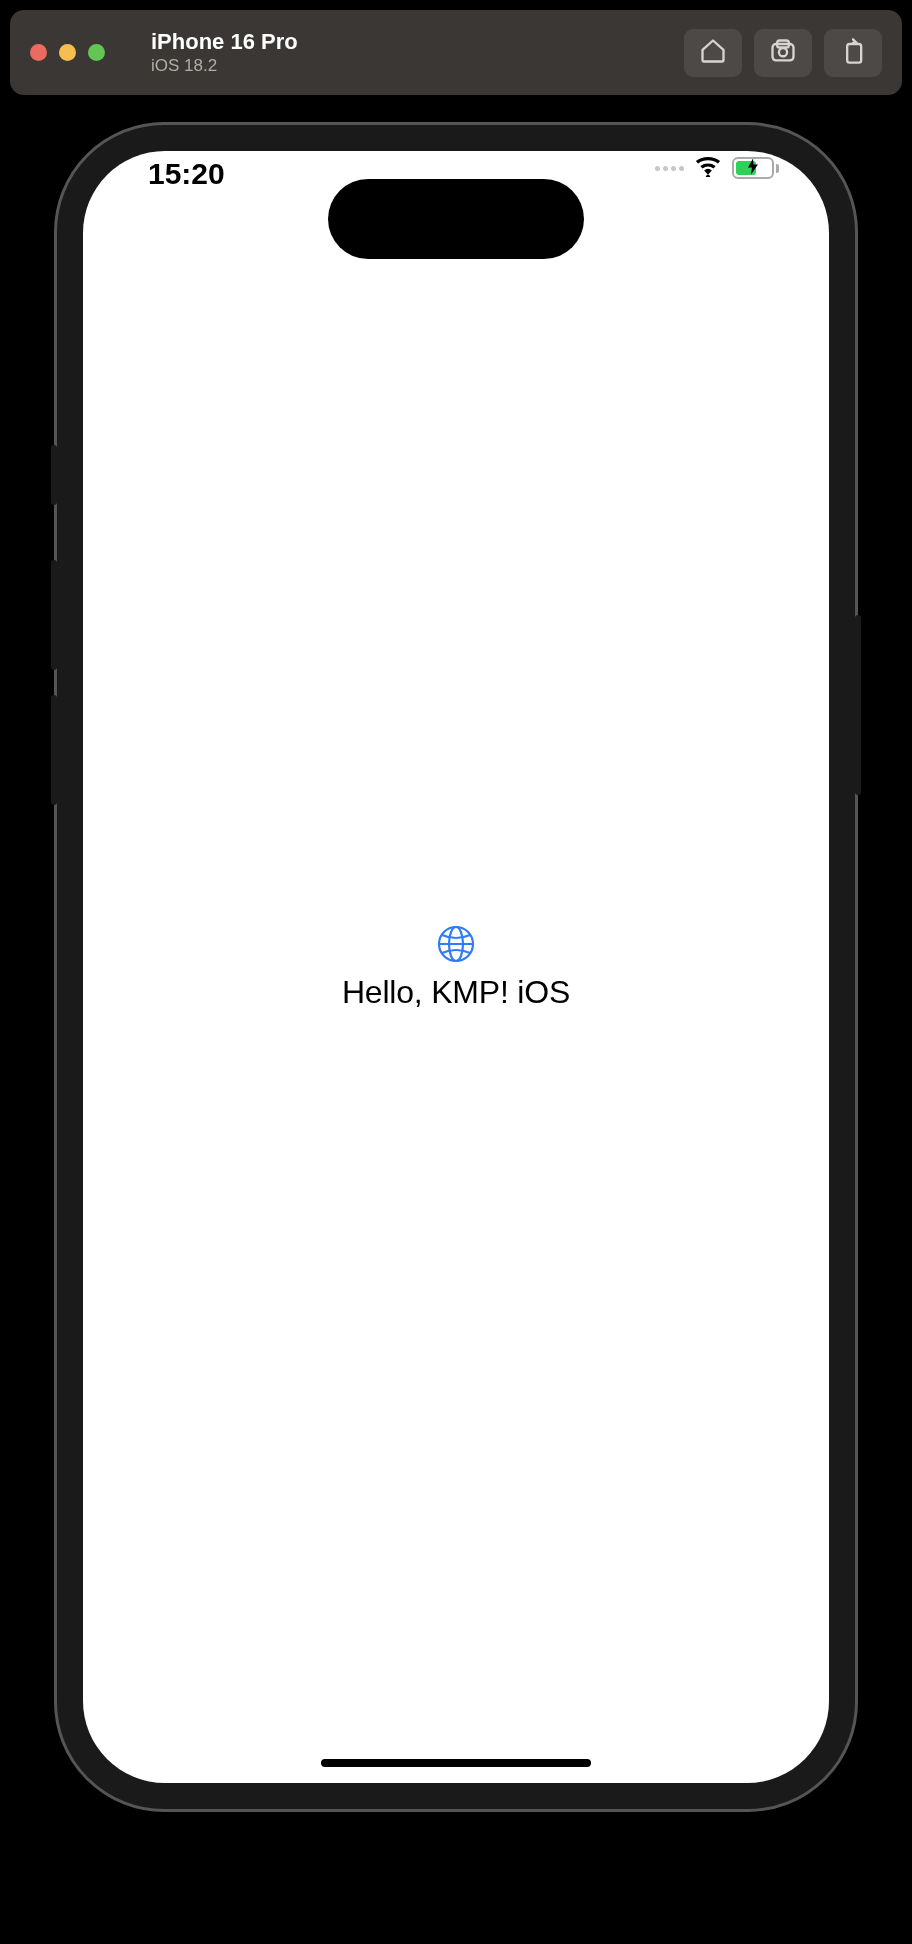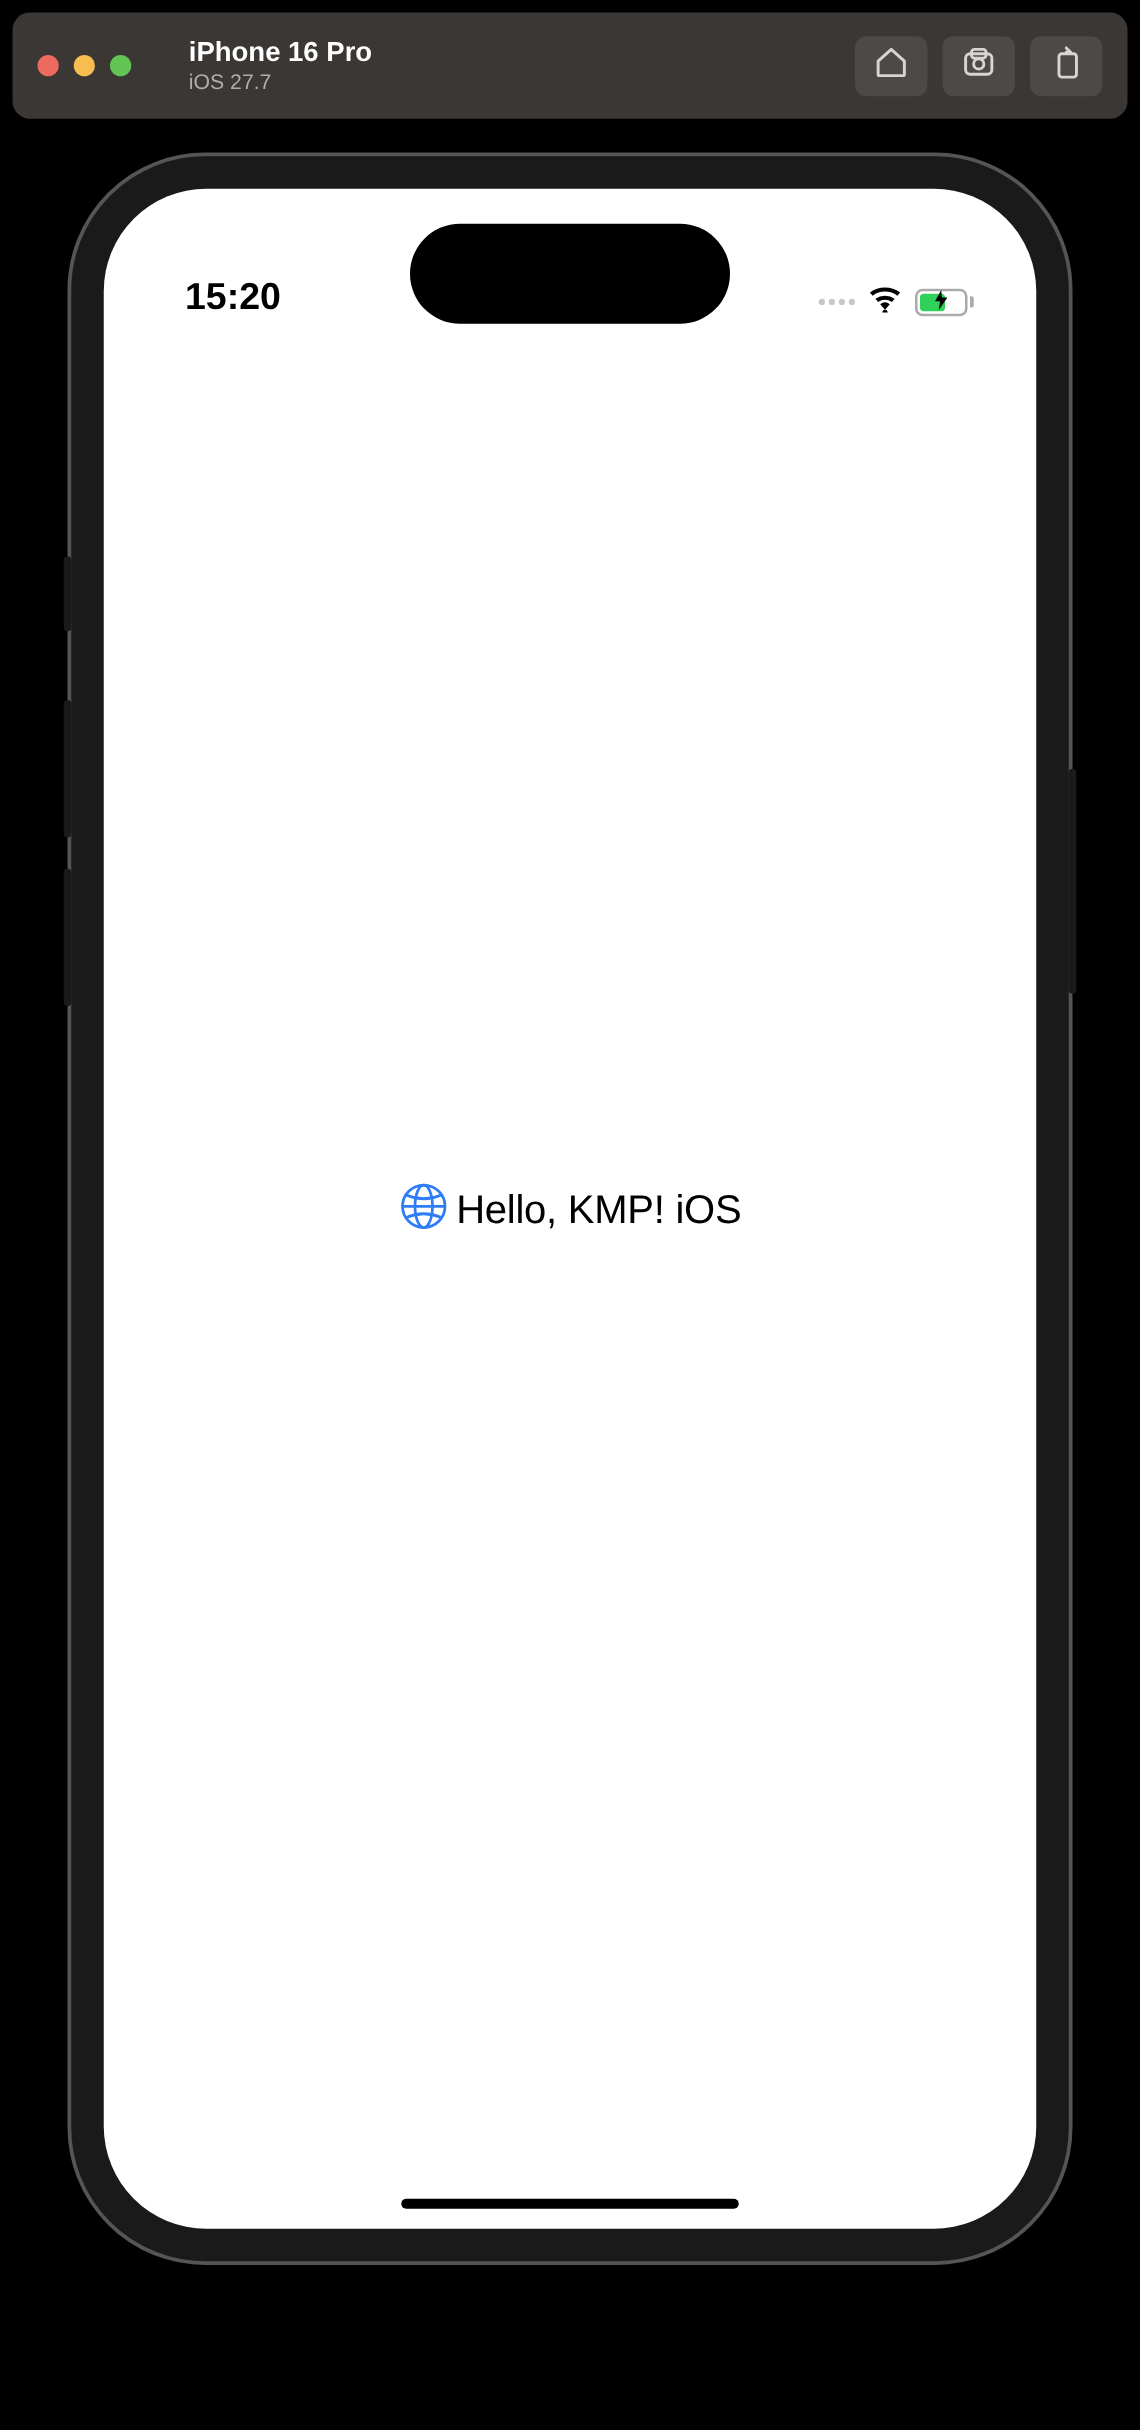--- a/index.html
+++ b/index.html
@@ -135,23 +135,23 @@
     }
 
     
     .status-bar {
       position: absolute;
       top: 0;
       left: 0;
       right: 0;
       height: 120px;
       display: flex;
-      align-items: flex-end;
+      align-items: flex-start;
       justify-content: space-between;
-      padding: 16px 50px;
+      padding: 4px 50px;
     }
 
     .status-time {
       font-size: 30px;
       font-weight: 700;
       color: #000;
       margin-left: 15px;
       margin-top: 2px;
     }
 
@@ -213,21 +213,21 @@
       transform: translate(-50%, -50%);
       color: #000;
       font-size: 15px;
     }
 
     
     .app-content {
       position: absolute;
       inset: 0;
       display: flex;
-      flex-direction: row;
+      flex-direction: column;
       align-items: center;
       justify-content: center;
       gap: 6px;
       border-radius: 19px;
     }
 
     .globe-icon svg {
       width: 40px;
       height: 40px;
     }
@@ -255,21 +255,21 @@
 <body>
 
 <div class="sim-toolbar">
   <div class="traffic-lights">
     <div class="tl tl-red"></div>
     <div class="tl tl-yellow"></div>
     <div class="tl tl-green"></div>
   </div>
   <div class="sim-title-block">
     <div class="sim-title">iPhone 16 Pro</div>
-    <div class="sim-subtitle">iOS 27.7</div>
+    <div class="sim-subtitle">iOS 18.2</div>
   </div>
   <div class="sim-actions">
     <div class="sim-action">
       <span>
         <svg viewBox="0 0 24 24" fill="none" stroke="currentColor" stroke-width="2" stroke-linecap="round" stroke-linejoin="round">
           <path d="M3 11 L12 3 L21 11 V20 a1 1 0 0 1 -1 1 H4 a1 1 0 0 1 -1 -1 Z"></path>
         </svg>
       </span>
     </div>
     <div class="sim-action">

